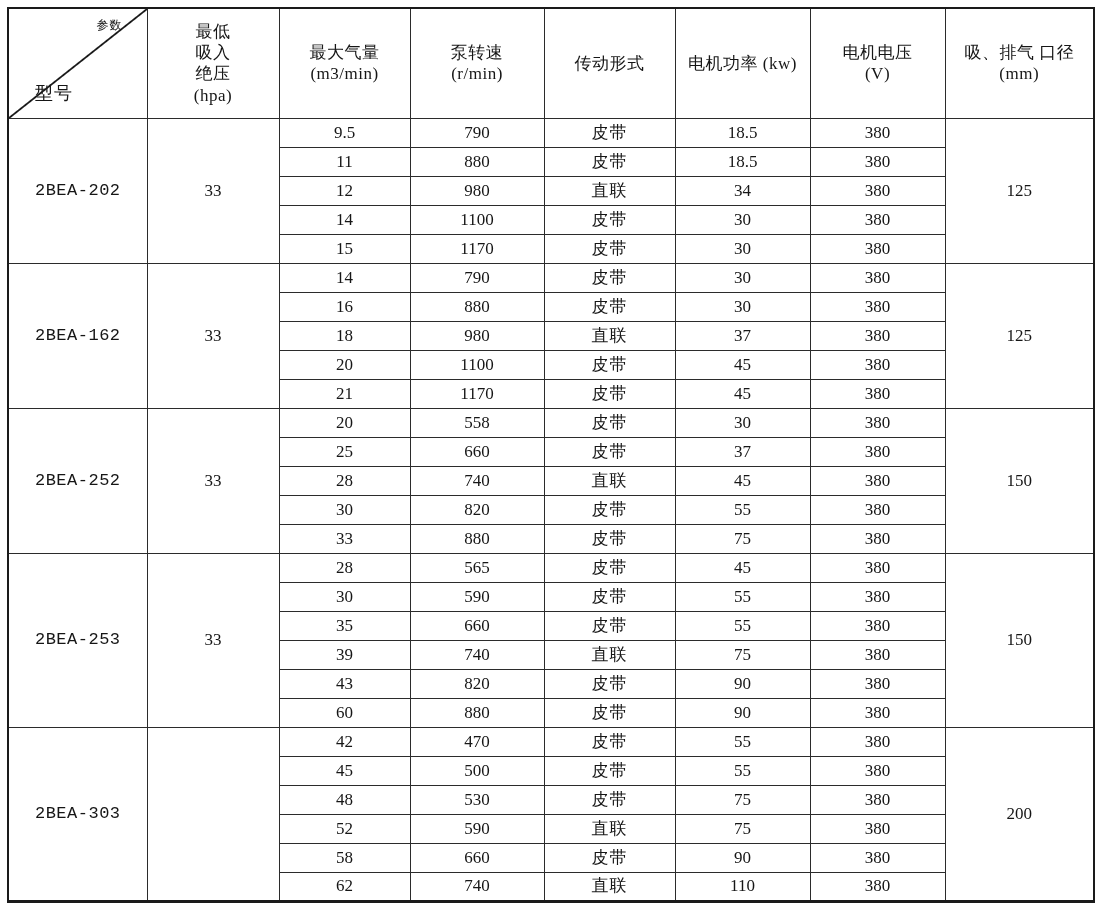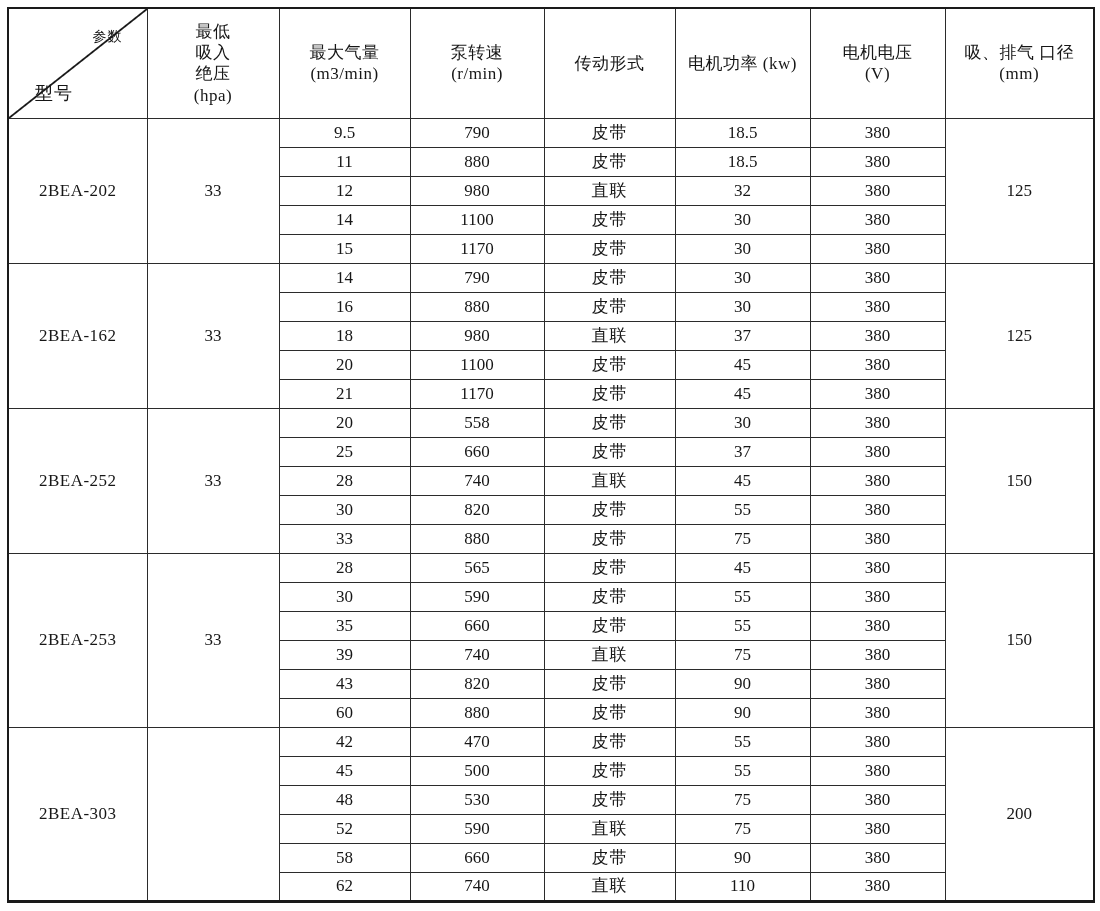--- a/index.html
+++ b/index.html
@@ -57,37 +57,37 @@
   th.corner-cell {
     position: relative;
     background-image: linear-gradient(to bottom right,
       transparent calc(50% - 1.4px),
       #1a1a1a calc(50% - 0.4px),
       #1a1a1a calc(50% + 0.4px),
       transparent calc(50% + 1.4px));
   }
   .corner-param {
     position: absolute;
-    top: 19px;
+    top: 9px;
     right: 24px;
-    font-size: 14px;
+    font-size: 12px;
     letter-spacing: 1px;
   }
   .corner-model {
     position: absolute;
     left: 26px;
     bottom: 13px;
     font-size: 18px;
     letter-spacing: 1px;
   }
 
   
   td.volume-cell   { padding-top: 6px; }
   td.transmission-cell { padding-bottom: 8px; letter-spacing: 1px; margin-top: 19px; }
-  td.model-cell    { letter-spacing: 0.5px; }
+  td.model-cell    { letter-spacing: 0.5px; font-family: Liberation Mono, monospace; }
 </style>
 </head>
 <body>
 
 <div class="sheet">
   <table class="spec">
     <colgroup>
       <col style="width:139px">
       <col style="width:132px">
       <col style="width:131px">
@@ -133,21 +133,21 @@
           <td class="volume-cell">11</td>
           <td class="speed-cell">880</td>
           <td class="transmission-cell">皮带</td>
           <td class="power-cell">18.5</td>
           <td class="voltage-cell">380</td>
         </tr>
         <tr>
           <td class="volume-cell">12</td>
           <td class="speed-cell">980</td>
           <td class="transmission-cell">直联</td>
-          <td class="power-cell">32</td>
+          <td class="power-cell">34</td>
           <td class="voltage-cell">380</td>
         </tr>
         <tr>
           <td class="volume-cell">14</td>
           <td class="speed-cell">1100</td>
           <td class="transmission-cell">皮带</td>
           <td class="power-cell">30</td>
           <td class="voltage-cell">380</td>
         </tr>
         <tr>

